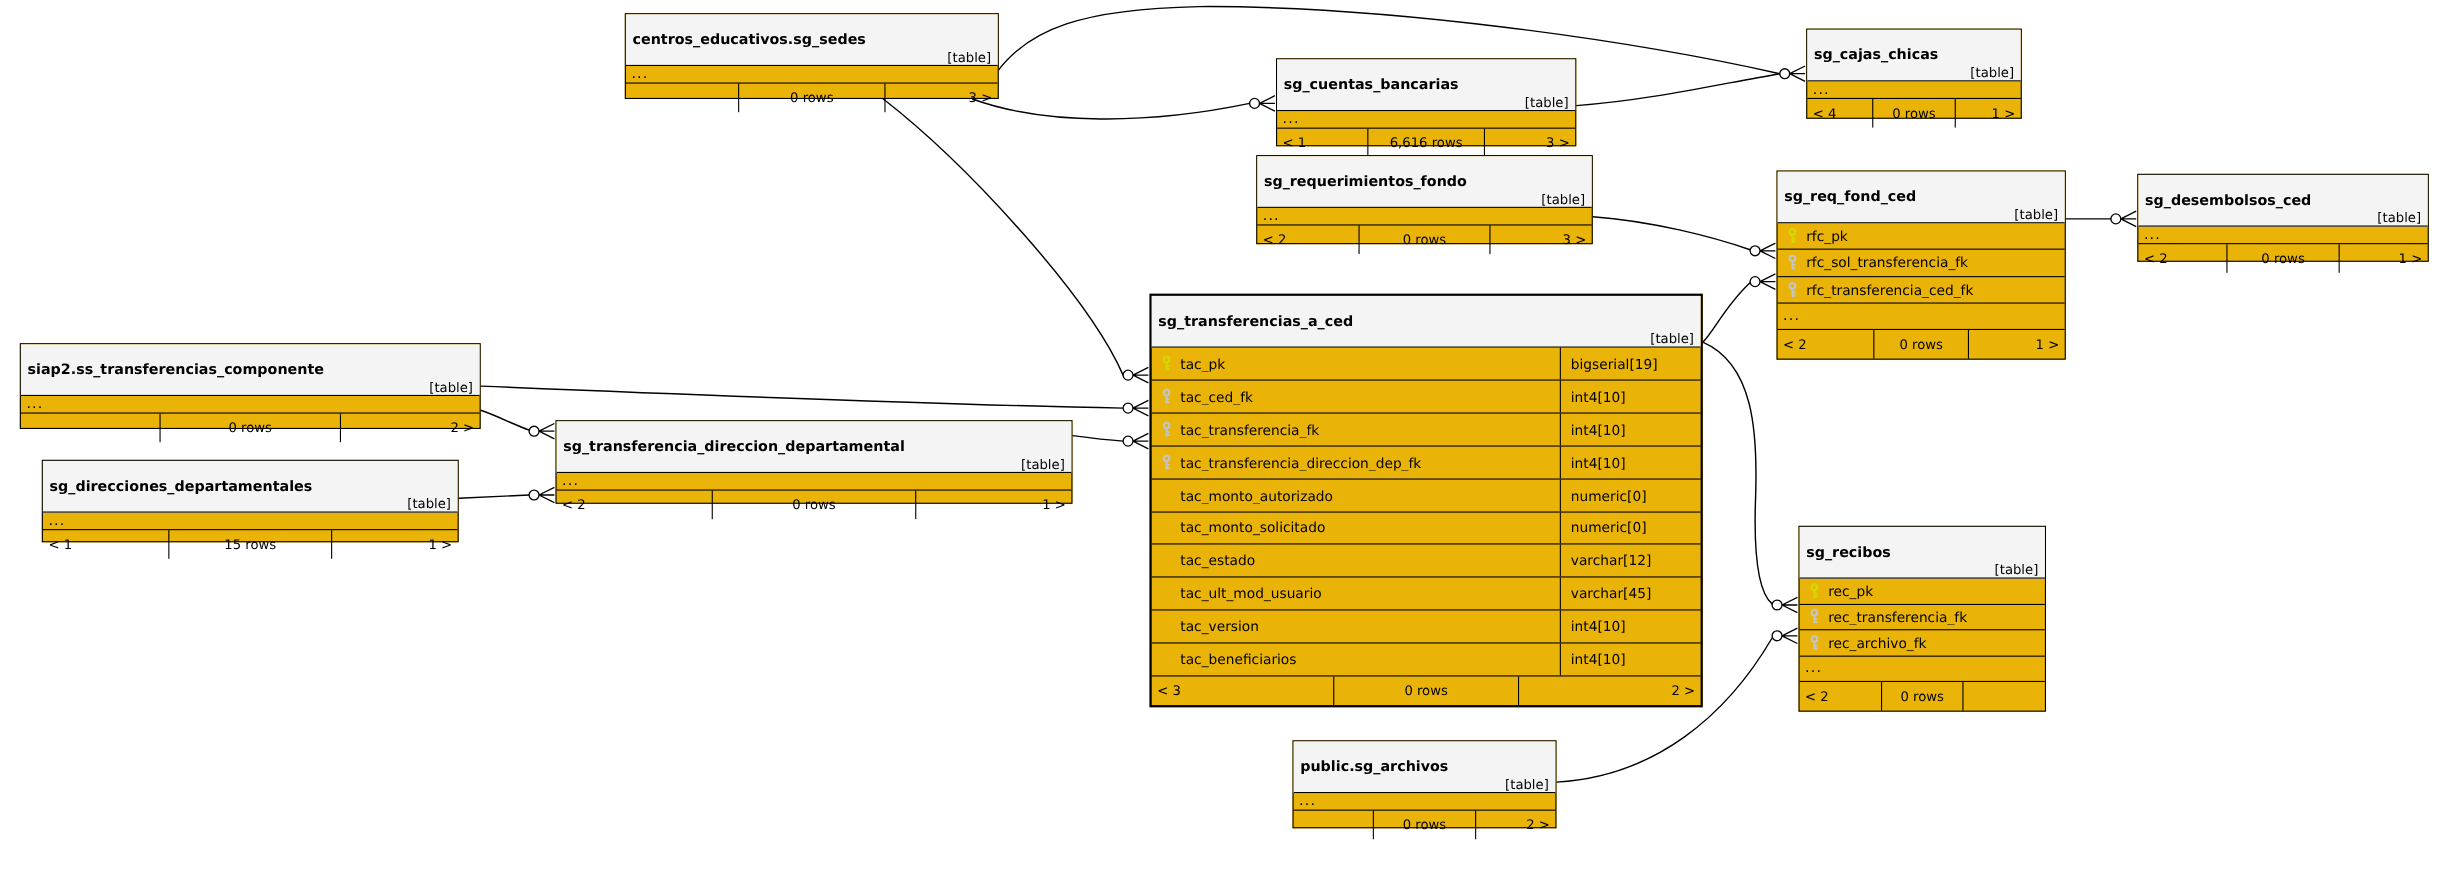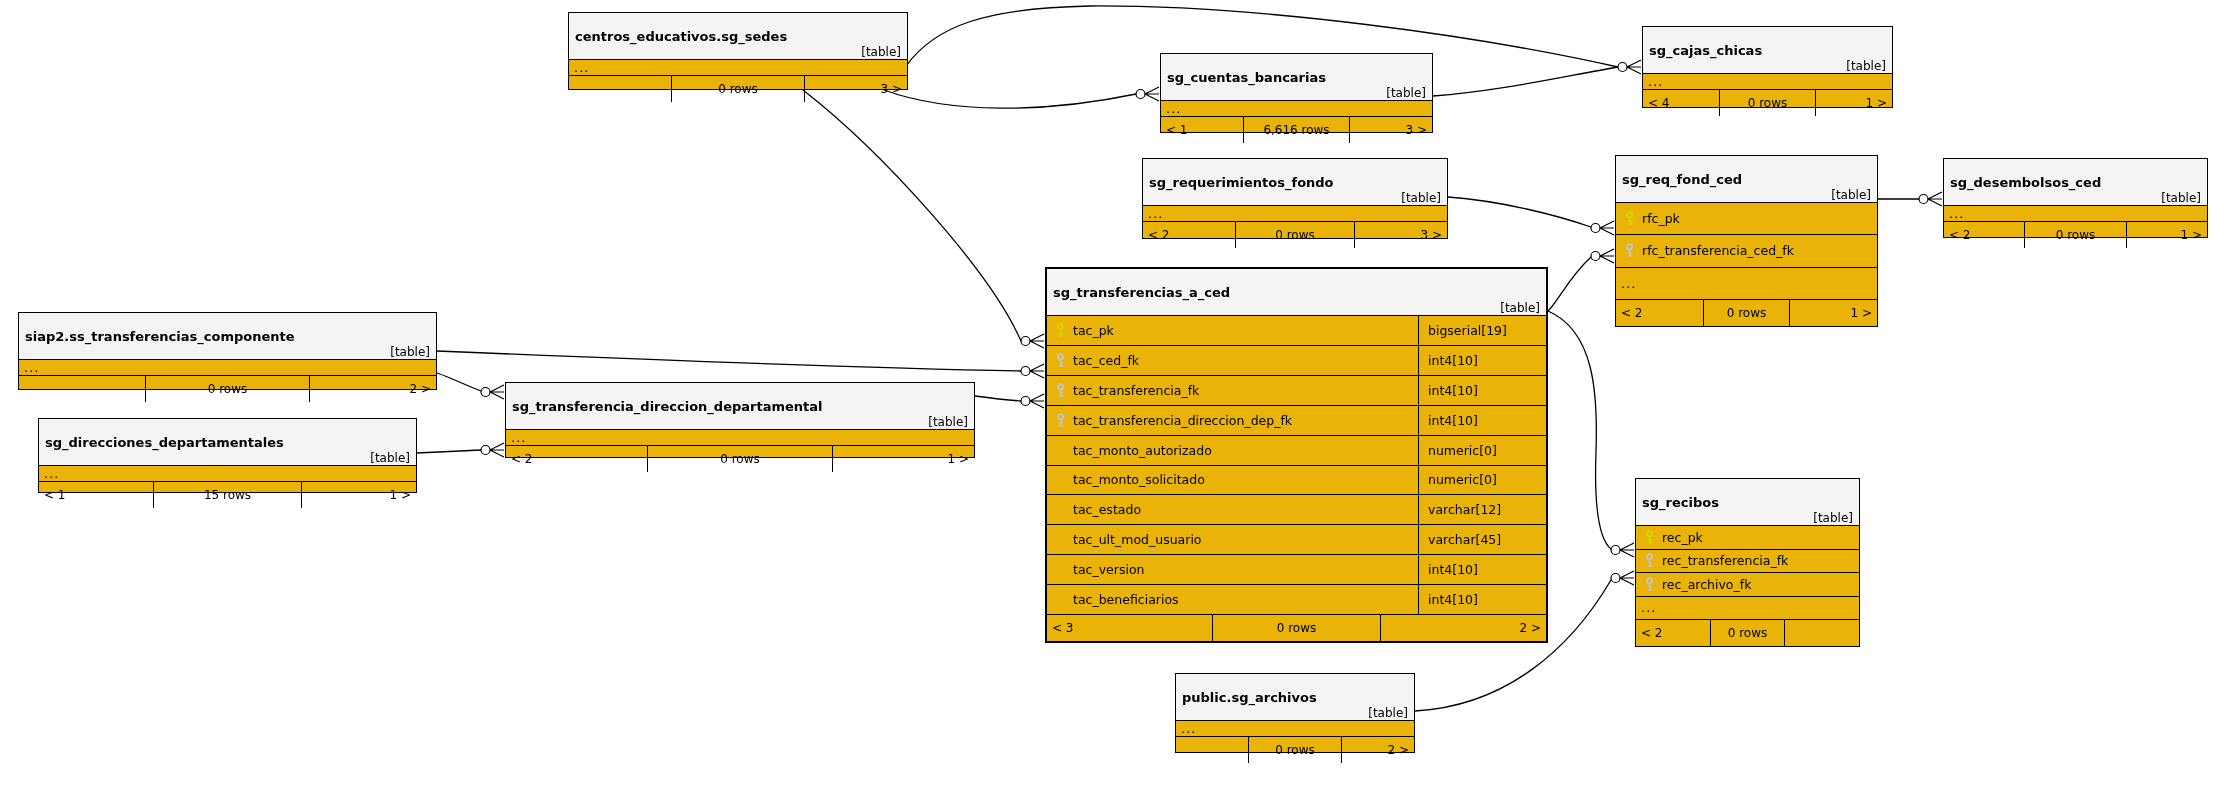--- a/index.html
+++ b/index.html
@@ -135,34 +135,34 @@
     <span class="ttag">[table]</span>
   </div>
   <div class="elide">...</div>
   <div class="ftr">
     <span class="fl">&lt; 1</span>
     <span class="fc">6,616 rows</span>
     <span class="fr">3 &gt;</span>
   </div>
 </div>
 
-<div class="tbl" style="left:1642px;top:26px;width:251px;height:82px">
+<div class="tbl" style="left:1642px;top:26px;width:196px;height:82px">
   <div class="hdr">
     <span class="tname">sg_cajas_chicas</span>
     <span class="ttag">[table]</span>
   </div>
   <div class="elide">...</div>
   <div class="ftr">
     <span class="fl">&lt; 4</span>
     <span class="fc">0 rows</span>
     <span class="fr">1 &gt;</span>
   </div>
 </div>
 
-<div class="tbl" style="left:1142px;top:158px;width:306px;height:81px">
+<div class="tbl" style="left:1142px;top:141px;width:306px;height:81px">
   <div class="hdr">
     <span class="tname">sg_requerimientos_fondo</span>
     <span class="ttag">[table]</span>
   </div>
   <div class="elide">...</div>
   <div class="ftr">
     <span class="fl">&lt; 2</span>
     <span class="fc">0 rows</span>
     <span class="fr">3 &gt;</span>
   </div>
@@ -174,20 +174,29 @@
     <span class="ttag">[table]</span>
   </div>
   <div class="crow">
     <span class="kcell pk">
         <svg viewBox="0 0 12 16" width="11" height="15">
           <circle cx="6" cy="4" r="2.8" fill="none" stroke="currentColor" stroke-width="2.2"></circle>
           <path d="M6 6.8 V15 M6 10.5 H9 M6 13.5 H9" fill="none" stroke="currentColor" stroke-width="2"></path>
         </svg>
       </span>
     <span class="cname">rfc_pk</span>
+  </div>
+  <div class="crow">
+    <span class="kcell fk">
+        <svg viewBox="0 0 12 16" width="11" height="15">
+          <circle cx="6" cy="4" r="2.8" fill="none" stroke="currentColor" stroke-width="2.2"></circle>
+          <path d="M6 6.8 V15 M6 10.5 H9 M6 13.5 H9" fill="none" stroke="currentColor" stroke-width="2"></path>
+        </svg>
+      </span>
+    <span class="cname">rfc_sol_transferencia_fk</span>
   </div>
   <div class="crow">
     <span class="kcell fk">
         <svg viewBox="0 0 12 16" width="11" height="15">
           <circle cx="6" cy="4" r="2.8" fill="none" stroke="currentColor" stroke-width="2.2"></circle>
           <path d="M6 6.8 V15 M6 10.5 H9 M6 13.5 H9" fill="none" stroke="currentColor" stroke-width="2"></path>
         </svg>
       </span>
     <span class="cname">rfc_transferencia_ced_fk</span>
   </div>

